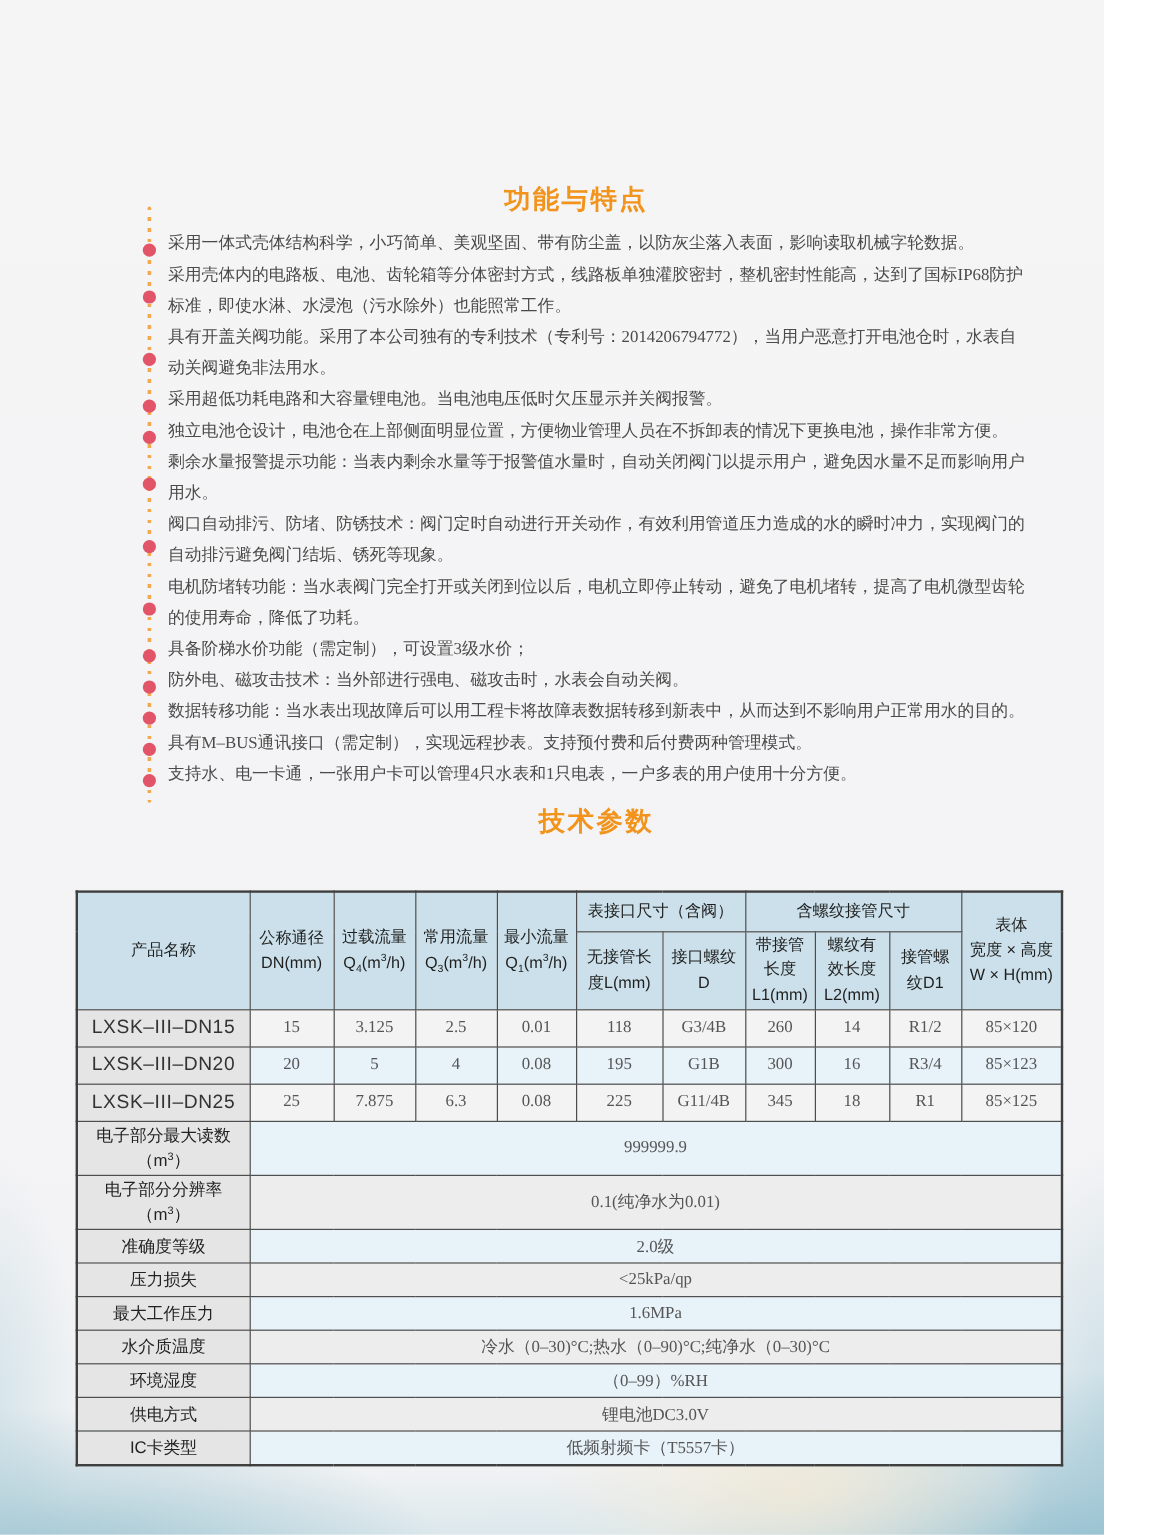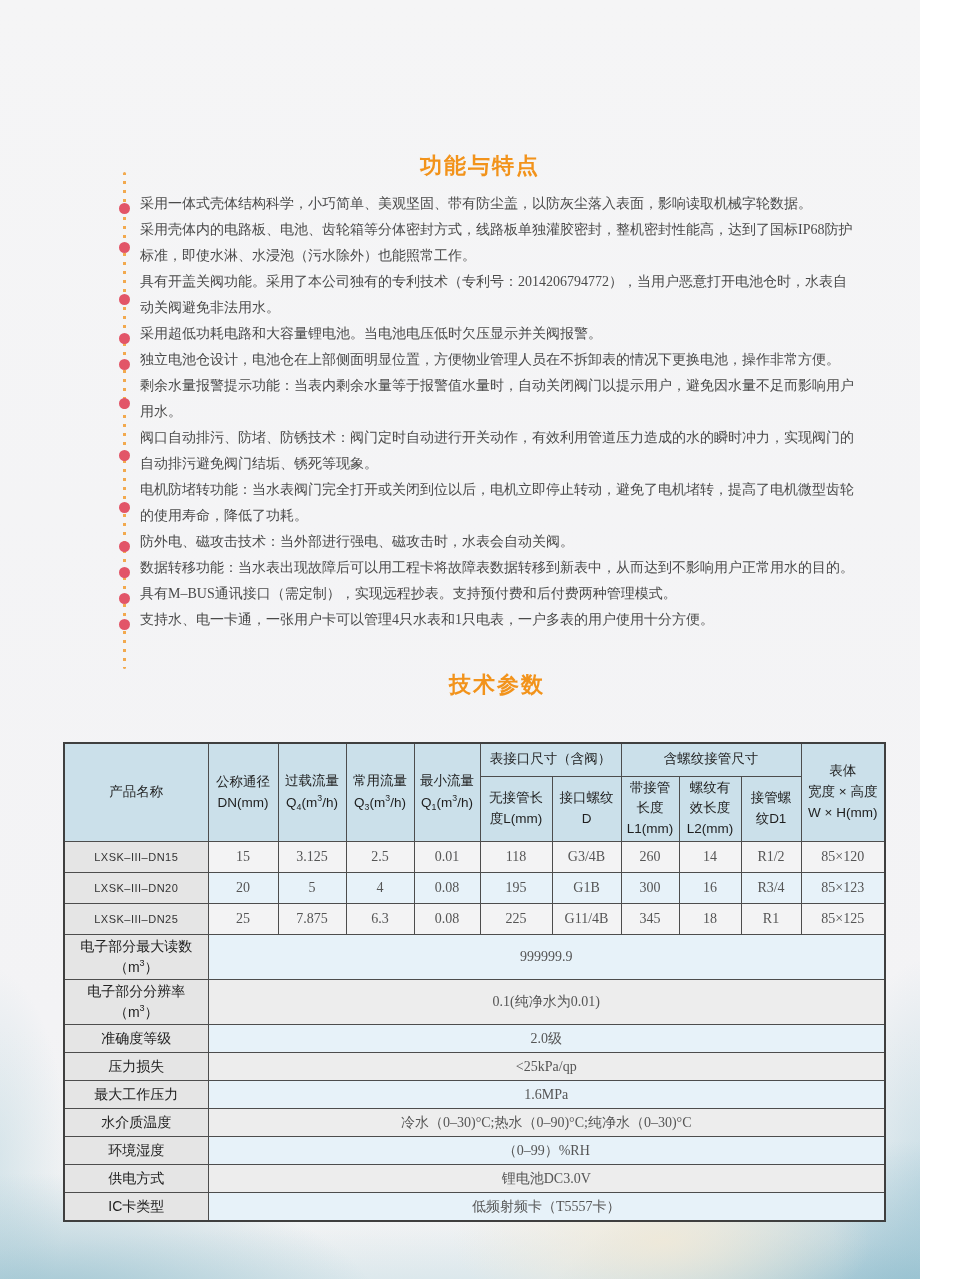--- a/index.html
+++ b/index.html
@@ -66,21 +66,21 @@
   }
   thead th{
     background:#CBE0EA;
     font-weight:normal;font-size:13.5px;line-height:1.55;color:#1f1f1f;
   }
   tr.group-row{height:33px;}
   tr.sub-row{height:62px;}
   tbody td{border-top-width:2px;}
   tbody tr{height:31px;}
   td.name-cell{
-    background:#E5E5E5;font-size:11px;color:#333;letter-spacing:.5px;
+    background:#E5E5E5;font-size:16px;color:#333;letter-spacing:.5px;
   }
   td.value-cell, td.spec-value-cell{
     font-family:"Liberation Serif",serif;
     font-size:14px;color:#555;background:#f3f3f4;
   }
   td.value-cell.blue, td.spec-value-cell.blue{background:#E7F2F9;}
   td.spec-value-cell{background:#ededed;}
   td.label-cell{
     background:#E5E5E5;font-size:14px;color:#222;line-height:1.5;
   }
@@ -124,20 +124,24 @@
           <span class="feature-bullet"></span>
           <span class="feature-text">剩余水量报警提示功能：当表内剩余水量等于报警值水量时，自动关闭阀门以提示用户，避免因水量不足而影响用户用水。</span>
         </div>
         <div class="feature-item">
           <span class="feature-bullet"></span>
           <span class="feature-text">阀口自动排污、防堵、防锈技术：阀门定时自动进行开关动作，有效利用管道压力造成的水的瞬时冲力，实现阀门的自动排污避免阀门结垢、锈死等现象。</span>
         </div>
         <div class="feature-item">
           <span class="feature-bullet"></span>
           <span class="feature-text">电机防堵转功能：当水表阀门完全打开或关闭到位以后，电机立即停止转动，避免了电机堵转，提高了电机微型齿轮的使用寿命，降低了功耗。</span>
+        </div>
+        <div class="feature-item">
+          <span class="feature-bullet"></span>
+          <span class="feature-text">具备阶梯水价功能（需定制），可设置3级水价；</span>
         </div>
         <div class="feature-item">
           <span class="feature-bullet"></span>
           <span class="feature-text">防外电、磁攻击技术：当外部进行强电、磁攻击时，水表会自动关阀。</span>
         </div>
         <div class="feature-item">
           <span class="feature-bullet"></span>
           <span class="feature-text">数据转移功能：当水表出现故障后可以用工程卡将故障表数据转移到新表中，从而达到不影响用户正常用水的目的。</span>
         </div>
         <div class="feature-item">

